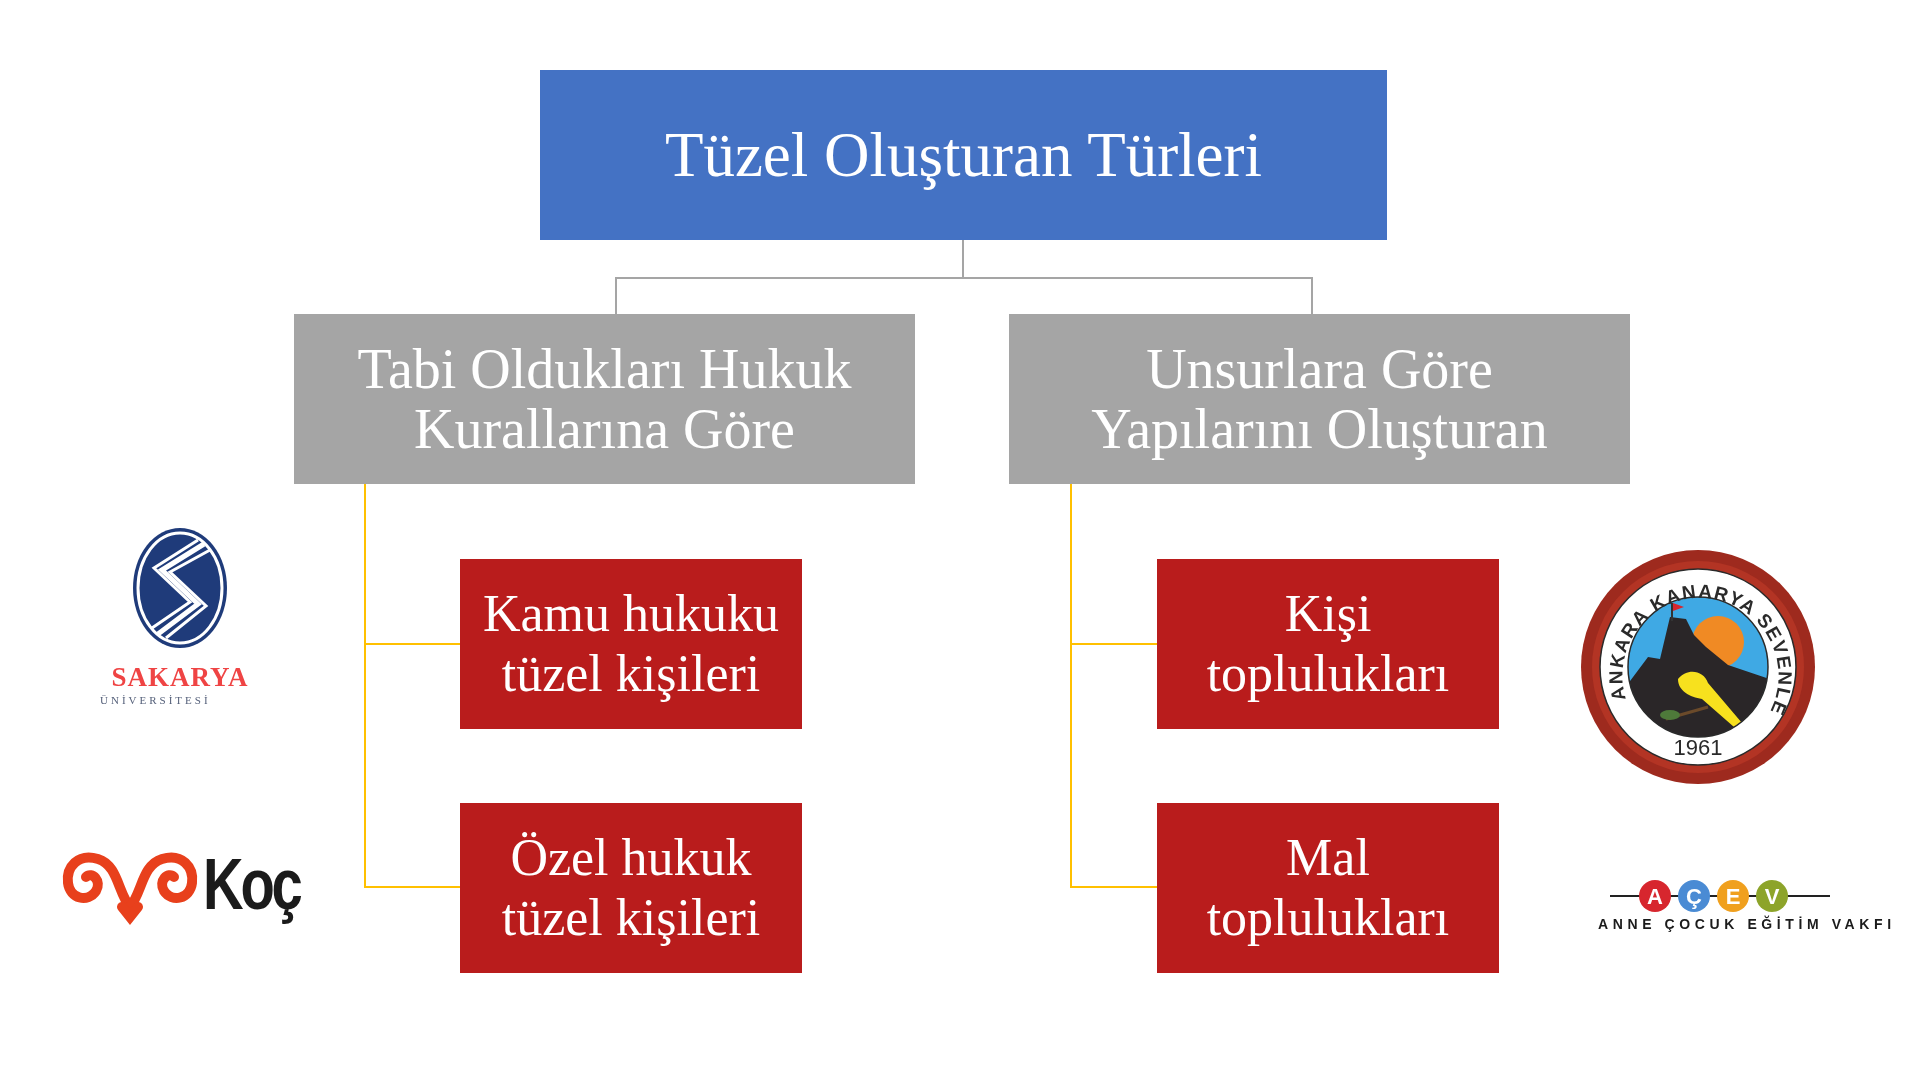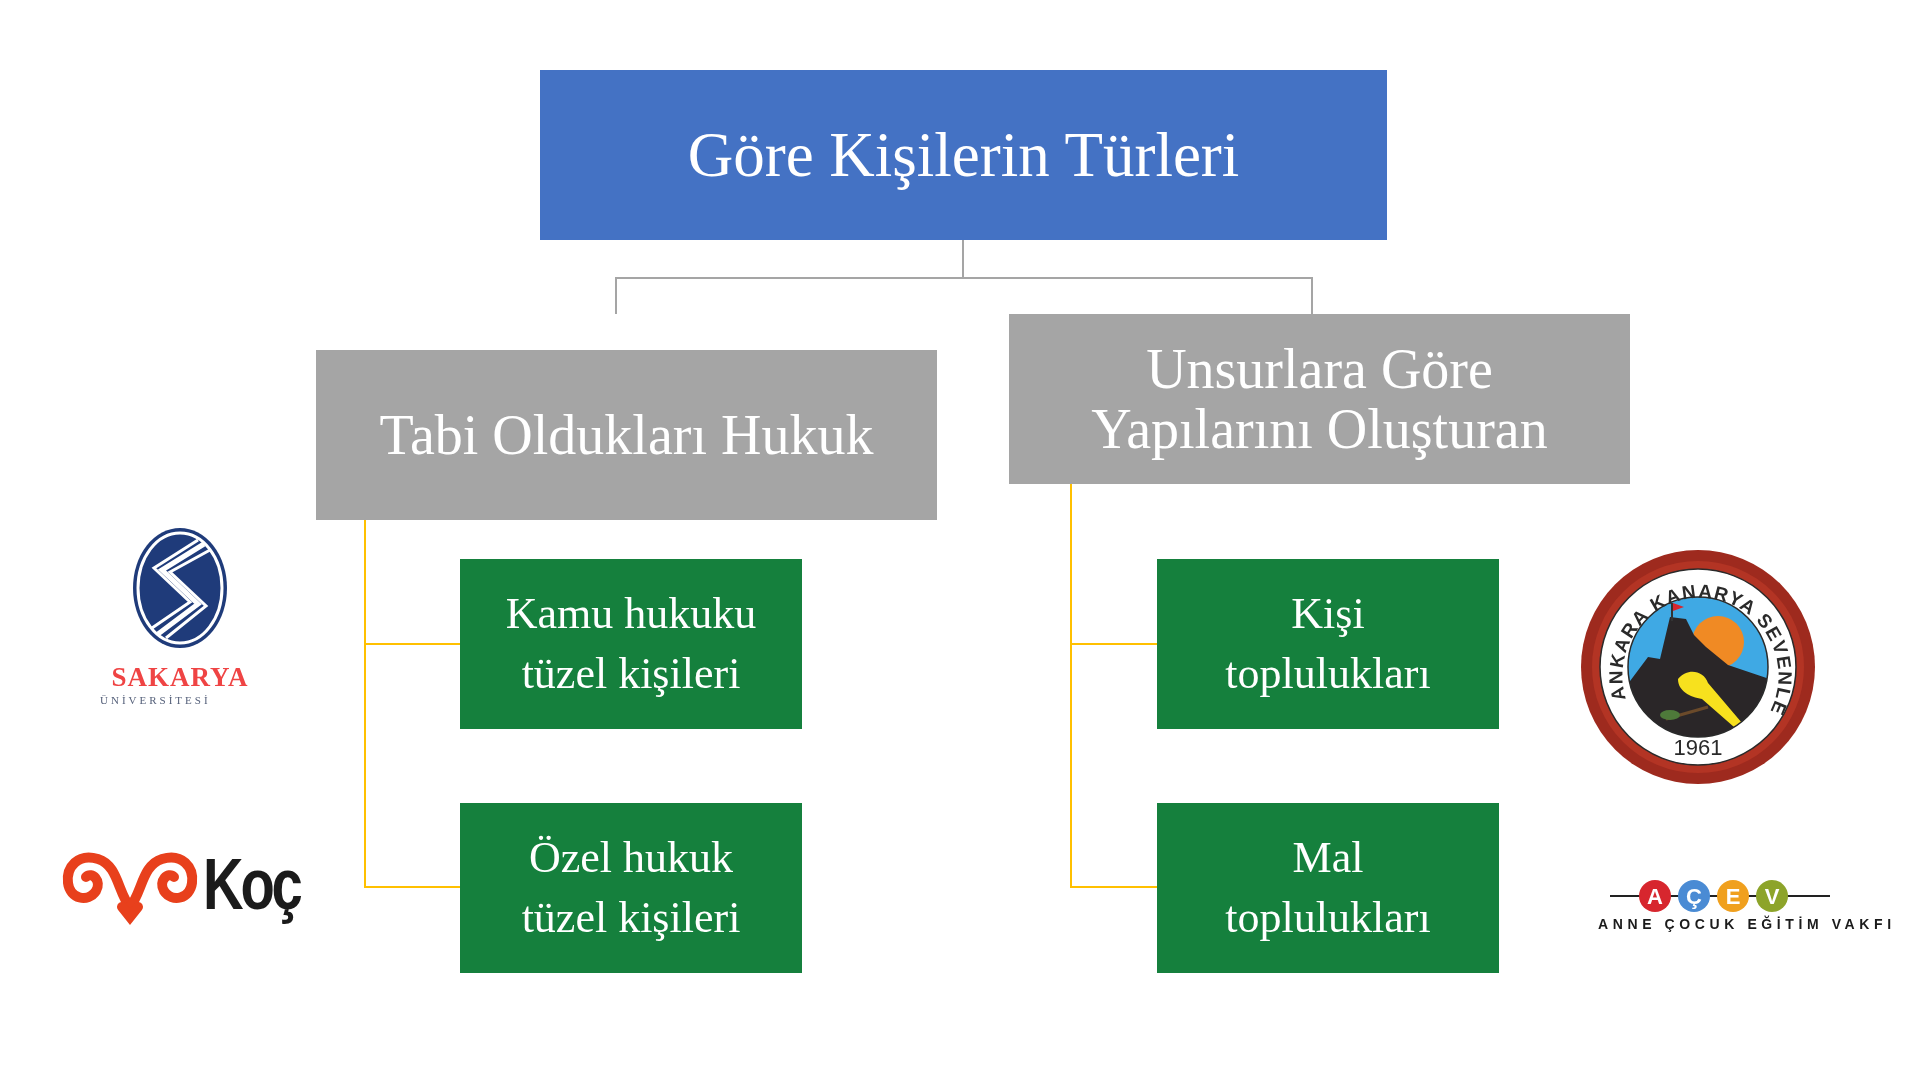--- a/index.html
+++ b/index.html
@@ -9,23 +9,23 @@
     font-family:"Liberation Serif", "DejaVu Serif", serif;
   }
   .box {
     position:absolute; box-sizing:border-box;
     display:flex; flex-direction:column; align-items:center; justify-content:center;
     color:#ffffff; text-align:center;
   }
   .box .line { display:block; white-space:nowrap; }
   #root-box { left:540px; top:70px; width:847px; height:170px; background:#4472C4; font-size:63px; line-height:70px; }
   .cat-box { top:314px; width:621px; height:170px; background:#A5A5A5; font-size:56px; line-height:60px; }
-  #cat-left { left:316px;margin-top:36px; }
+  #cat-left { left:294px; }
   #cat-right { left:1009px; }
-  .leaf-box { width:342px; height:170px; background:#15803d; font-size:44px; line-height:60px; }
+  .leaf-box { width:342px; height:170px; background:#b91c1c; font-size:52px; line-height:60px; }
   #leaf-kamu { left:460px; top:559px; }
   #leaf-ozel { left:460px; top:803px; }
   #leaf-kisi { left:1157px; top:559px; }
   #leaf-mal  { left:1157px; top:803px; }
 
   .conn { position:absolute; }
   .conn-gray { background:#A5A5A5; }
   .conn-yellow { background:#FFC000; }
 
   .logo { position:absolute; }
@@ -50,25 +50,26 @@
 <div class="conn conn-gray" style="left:1311px; top:277px; width:2px; height:37px;"></div>
 
 <div class="conn conn-yellow" style="left:364px; top:484px; width:2px; height:404px;"></div>
 <div class="conn conn-yellow" style="left:364px; top:643px; width:96px; height:2px;"></div>
 <div class="conn conn-yellow" style="left:364px; top:886px; width:96px; height:2px;"></div>
 <div class="conn conn-yellow" style="left:1070px; top:484px; width:2px; height:404px;"></div>
 <div class="conn conn-yellow" style="left:1070px; top:643px; width:87px; height:2px;"></div>
 <div class="conn conn-yellow" style="left:1070px; top:886px; width:87px; height:2px;"></div>
 
 <div id="root-box" class="box">
-  <span class="line">Göre Kişilerin Türleri</span>
+  <span class="line">Tüzel Oluşturan Türleri</span>
 </div>
 
 <div id="cat-left" class="box cat-box">
   <span class="line">Tabi Oldukları Hukuk</span>
+  <span class="line">Kuralları­na Göre</span>
 </div>
 <div id="cat-right" class="box cat-box">
   <span class="line">Unsurlara Göre</span>
   <span class="line">Yapılarını Oluşturan</span>
 </div>
 
 <div id="leaf-kamu" class="box leaf-box">
   <span class="line">Kamu hukuku</span>
   <span class="line">tüzel kişileri</span>
 </div>

